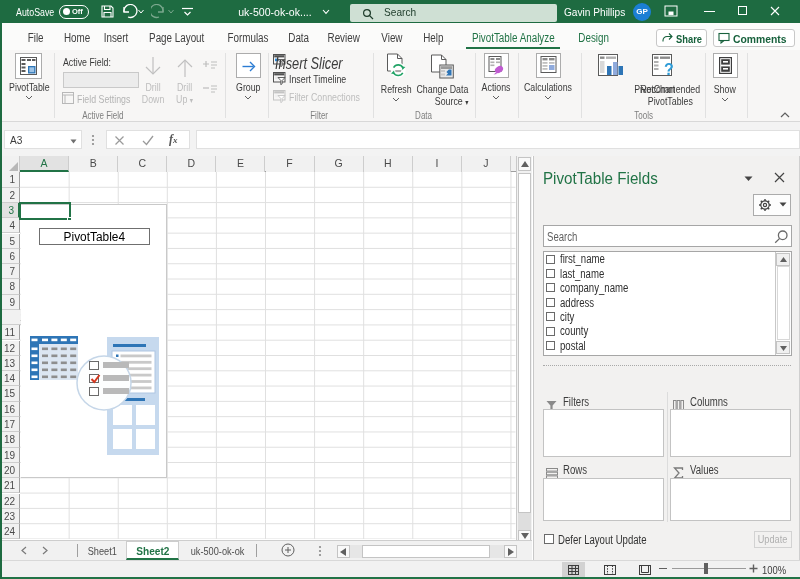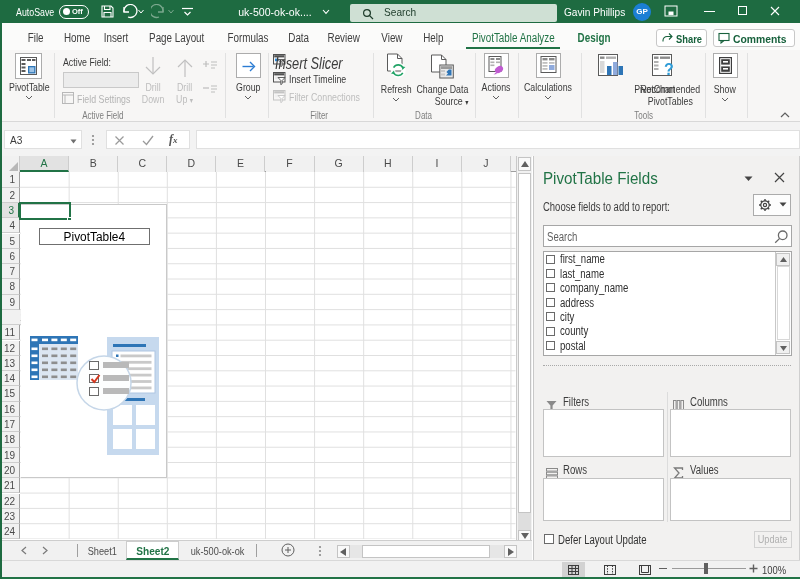--- a/index.html
+++ b/index.html
@@ -57,21 +57,21 @@
 <div class="abs" style="left:32px;top:31px;width:90px;text-align:center;color:#404040;font-size:12px;"><span style="display:inline-block;transform:scaleX(0.82);transform-origin:50% 0;white-space:nowrap">Home</span></div>
 <div class="abs" style="left:71px;top:31px;width:90px;text-align:center;color:#404040;font-size:12px;"><span style="display:inline-block;transform:scaleX(0.82);transform-origin:50% 0;white-space:nowrap">Insert</span></div>
 <div class="abs" style="left:132px;top:31px;width:90px;text-align:center;color:#404040;font-size:12px;"><span style="display:inline-block;transform:scaleX(0.82);transform-origin:50% 0;white-space:nowrap">Page Layout</span></div>
 <div class="abs" style="left:203px;top:31px;width:90px;text-align:center;color:#404040;font-size:12px;"><span style="display:inline-block;transform:scaleX(0.82);transform-origin:50% 0;white-space:nowrap">Formulas</span></div>
 <div class="abs" style="left:254px;top:31px;width:90px;text-align:center;color:#404040;font-size:12px;"><span style="display:inline-block;transform:scaleX(0.82);transform-origin:50% 0;white-space:nowrap">Data</span></div>
 <div class="abs" style="left:299px;top:31px;width:90px;text-align:center;color:#404040;font-size:12px;"><span style="display:inline-block;transform:scaleX(0.82);transform-origin:50% 0;white-space:nowrap">Review</span></div>
 <div class="abs" style="left:347px;top:31px;width:90px;text-align:center;color:#404040;font-size:12px;"><span style="display:inline-block;transform:scaleX(0.82);transform-origin:50% 0;white-space:nowrap">View</span></div>
 <div class="abs" style="left:388px;top:31px;width:90px;text-align:center;color:#404040;font-size:12px;"><span style="display:inline-block;transform:scaleX(0.82);transform-origin:50% 0;white-space:nowrap">Help</span></div>
 <div class="abs" style="left:443px;top:31px;width:140px;text-align:center;color:#217346;font-size:12px;"><span style="display:inline-block;transform:scaleX(0.82);transform-origin:50% 0;white-space:nowrap">PivotTable Analyze</span></div>
 <div class="abs" style="left:466px;top:46.5px;width:94px;height:2px;background:#217346"></div>
-<div class="abs" style="left:564px;top:31px;width:60px;text-align:center;color:#217346;font-size:12px;font-weight:bold;"><span style="display:inline-block;transform:scaleX(0.82);transform-origin:50% 0;white-space:nowrap">Design</span></div>
+<div class="abs" style="left:564px;top:31px;width:60px;text-align:center;color:#217346;font-size:12px;"><span style="display:inline-block;transform:scaleX(0.82);transform-origin:50% 0;white-space:nowrap">Design</span></div>
 <div class="abs" style="left:656px;top:29px;width:51px;height:18px;border:1px solid #c8c8c8;border-radius:3px;background:#fff"></div>
 <svg class="abs" style="left:661px;top:32px" width="13" height="12" viewBox="0 0 13 12" fill="none" stroke="#17613c" stroke-width="1.1">
 <path d="M8 1.5 l3 3 l-3 3"></path>
       <path d="M11 4.5 h-5 a4 4 0 0 0 -4 4 v1"></path>
     </svg>
 <div class="abs" style="left:676px;top:32.5px;color:#17613c;font-size:11px;font-weight:bold;"><span style="display:inline-block;transform:scaleX(0.85);transform-origin:0 0;white-space:nowrap">Share</span></div>
 <div class="abs" style="left:713px;top:29px;width:82px;height:18px;border:1px solid #c8c8c8;border-radius:3px;background:#fff"></div>
 <svg class="abs" style="left:718px;top:32px" width="13" height="12" viewBox="0 0 13 12" fill="none" stroke="#17613c" stroke-width="1.1">
 <rect x="1" y="1.5" width="10" height="7"></rect>
       <path d="M3 8.5 v2.5 l3-2.5"></path>
@@ -471,21 +471,20 @@
       <path d="M0 0 L6 4 L0 8 Z" fill="#606060"></path>
     </svg>
 <div class="abs" style="left:532.5px;top:156px;width:267.5px;height:404px;background:#f2f1f0;border-left:1px solid #c8c8c8"></div>
 <div class="abs" style="left:543px;top:169px;color:#217346;font-size:16.5px;"><span style="display:inline-block;transform:scaleX(0.92);transform-origin:0 0;white-space:nowrap">PivotTable Fields</span></div>
 <svg class="abs" style="left:744px;top:176px" width="9" height="6" viewBox="0 0 9 6">
       <path d="M0.5 0.5 L4.5 5 L8.5 0.5" fill="#444"></path>
     </svg>
 <svg class="abs" style="left:774px;top:172px" width="11" height="11" viewBox="0 0 11 11" stroke="#444" stroke-width="1.2">
       <path d="M1 1 L10 10 M10 1 L1 10"></path>
     </svg>
-<div class="abs" style="left:543px;top:199.5px;color:#3d3d3d;font-size:12px;"><span style="display:inline-block;transform:scaleX(0.79);transform-origin:0 0;white-space:nowrap">Choose fields to add to report:</span></div>
 <div class="abs" style="left:753px;top:193.5px;width:38px;height:22px;background:#fdfdfd;border:1px solid #ababab"></div>
 <svg class="abs" style="left:758px;top:197.5px" width="14" height="14" viewBox="0 0 14 14" fill="none" stroke="#444" stroke-width="1.2">
 <circle cx="7" cy="7" r="4.2"></circle>
       <circle cx="7" cy="7" r="1.6"></circle>
 <path d="M7 1 v2 M7 11 v2 M1 7 h2 M11 7 h2 M2.8 2.8 l1.4 1.4 M9.8 9.8 l1.4 1.4 M11.2 2.8 l-1.4 1.4 M4.2 9.8 l-1.4 1.4" stroke-width="1.4"></path>
     </svg>
 <svg class="abs" style="left:779px;top:202px" width="8" height="5" viewBox="0 0 8 5">
       <path d="M0.5 0.5 L4 4.5 L7.5 0.5" fill="#444"></path>
     </svg>
 <div class="abs" style="left:543px;top:224.5px;width:248.5px;height:22.5px;background:#fff;border:1px solid #a6a6a6"></div>

